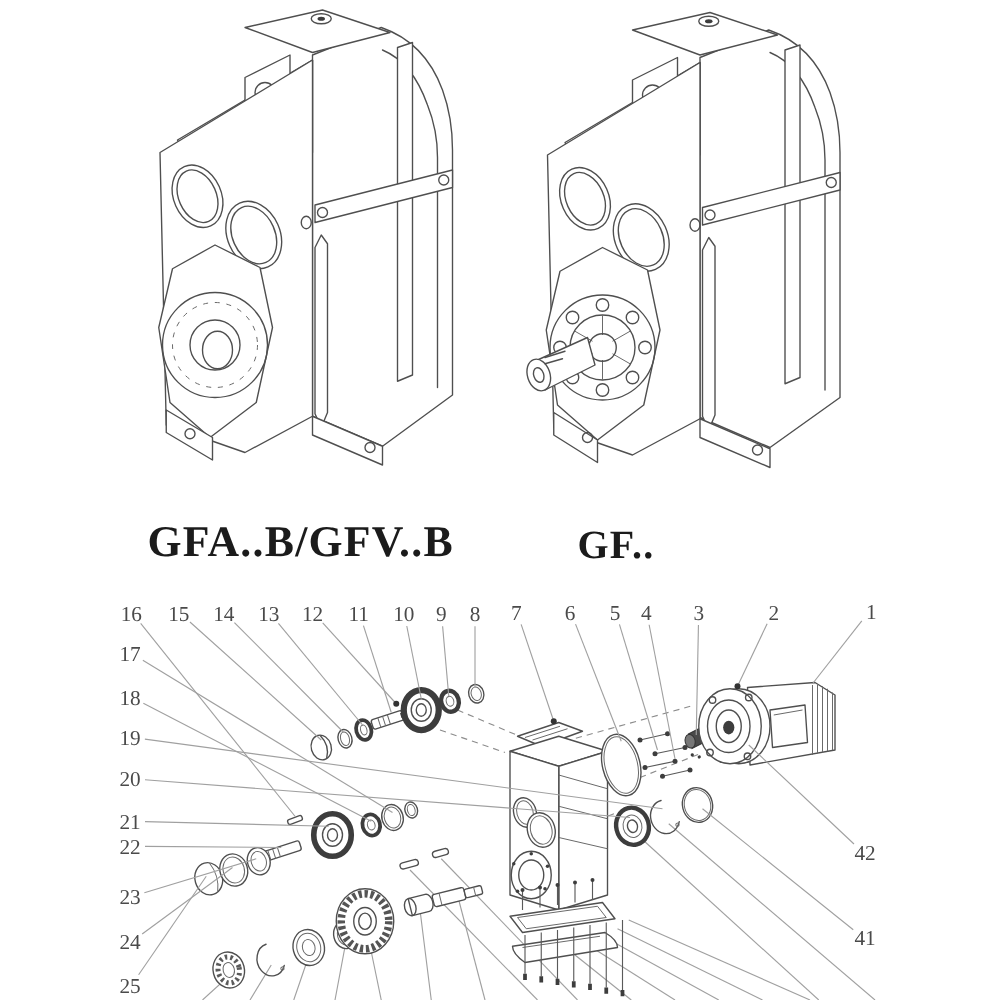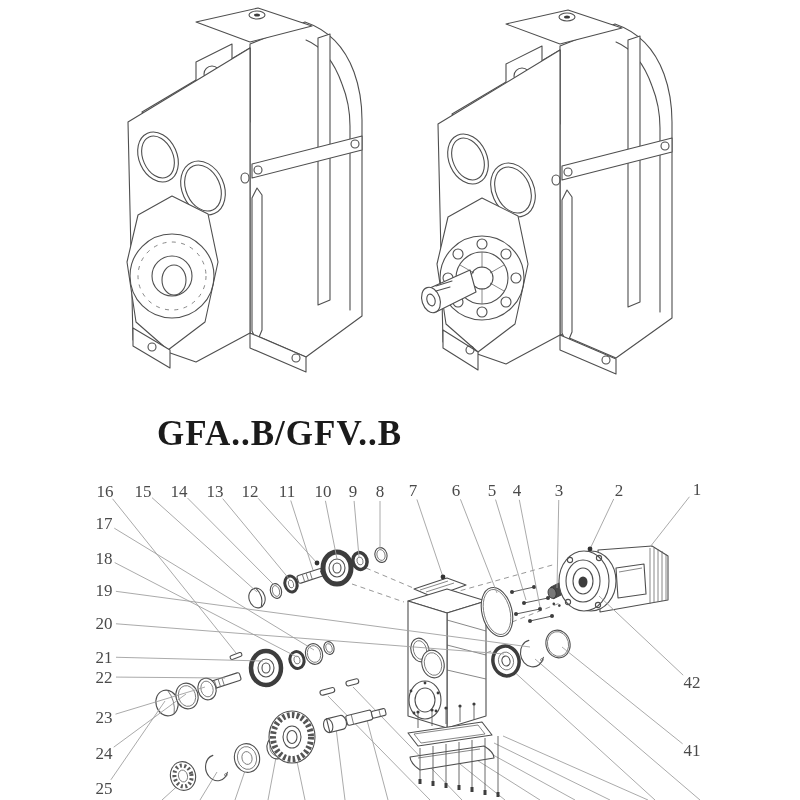--- a/index.html
+++ b/index.html
@@ -1,19 +1,19 @@
 <!DOCTYPE html>
 <html><head>
 <meta charset="utf-8">
 <style>
   html,body{margin:0;padding:0;background:#fff;}
   #stage{position:relative;width:800px;height:800px;background:#ffffff;overflow:hidden;
          font-family:"Liberation Serif", serif;}
   #art{position:absolute;left:0;top:0;}
-  .caption{position:absolute;font-weight:bold;color:#1b1b1b;text-align:right;
+  .caption{position:absolute;font-weight:bold;color:#1b1b1b;text-align:left;
            font-family:"Liberation Serif", serif;letter-spacing:1px;}
   #caption-left{left:118px;top:414px;width:284px;font-size:35px;}
   #caption-right{left:462px;top:417px;width:160px;font-size:32px;}
   svg text.callout{font-family:"Liberation Serif", serif;font-size:17px;fill:#4a4a4a;}
   .ln{stroke:#4f4f4f;stroke-width:1.1;fill:none;stroke-linejoin:round;stroke-linecap:round;}
   .fw{stroke:#4f4f4f;stroke-width:1.1;fill:#ffffff;stroke-linejoin:round;}
   .thin{stroke:#6a6a6a;stroke-width:0.8;fill:none;}
   .dark{fill:#3d3d3d;stroke:none;}
 </style>
 </head>
@@ -501,14 +501,15 @@
           <text x="692" y="756" text-anchor="middle" class="callout">41</text>
         </g>
         <g>
           <line x1="683.1896262170623" y1="675.2106438590265" x2="599" y2="596" stroke="#a0a0a0" stroke-width="0.9"></line>
           <text x="692" y="688" text-anchor="middle" class="callout">42</text>
         </g>
       </g>
 </svg>
 
 <div class="caption" id="caption-left">GFA..B/GFV..B</div>
+<div class="caption" id="caption-right">GF..</div>
 
 </div>
 
 </body></html>

